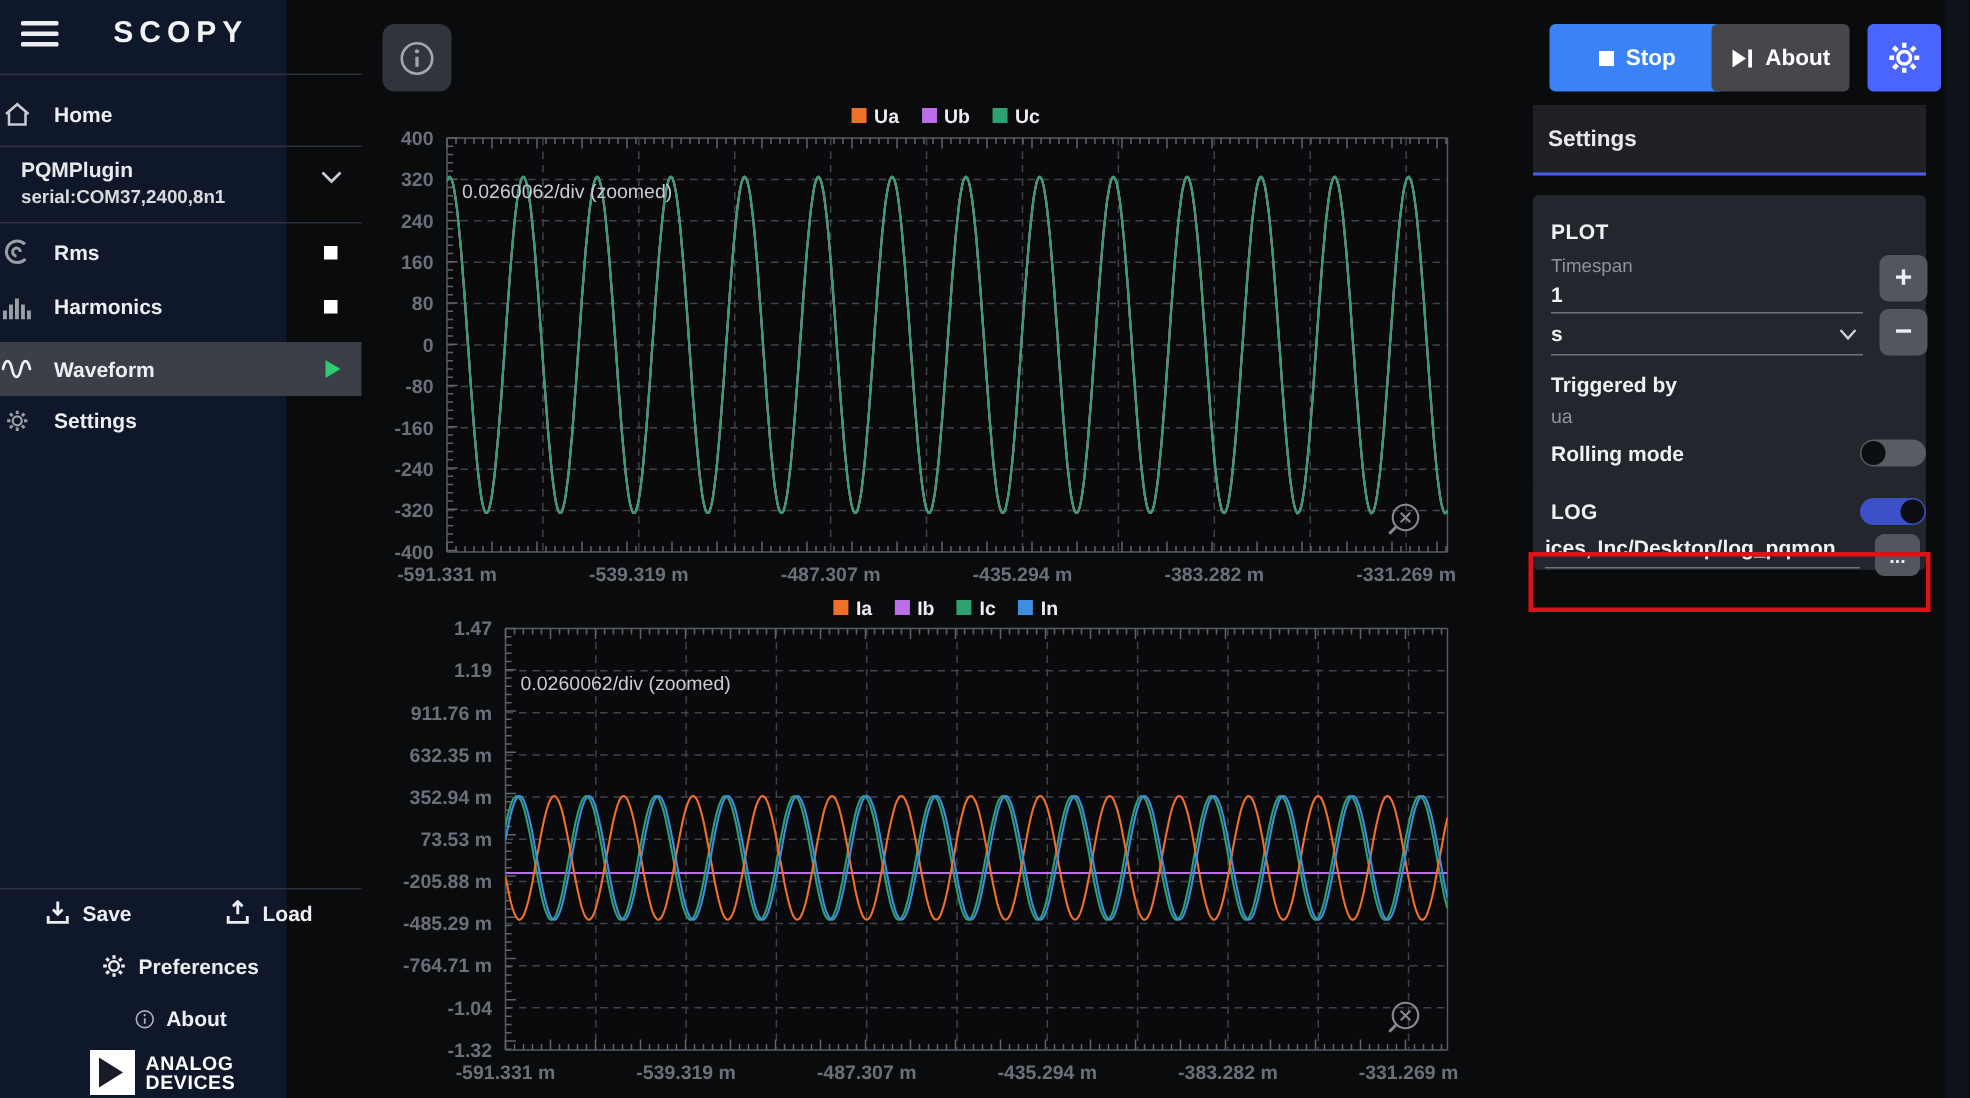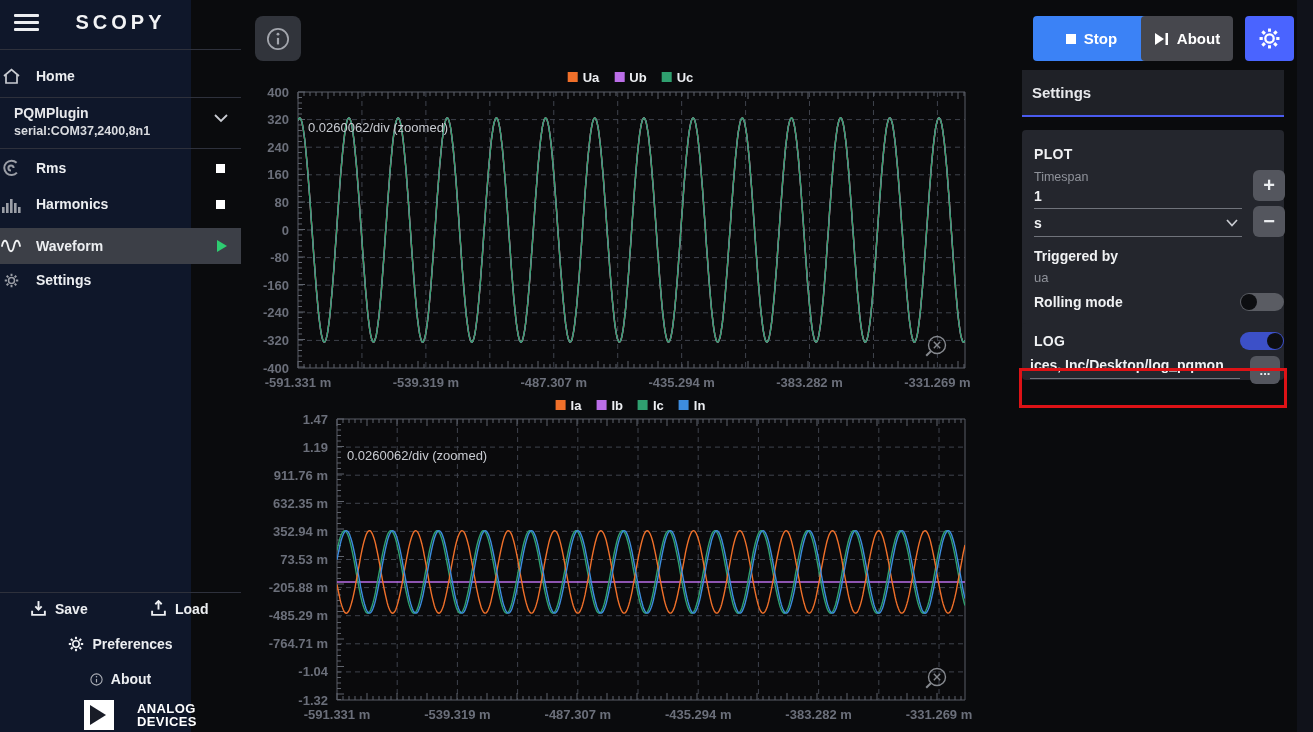--- a/index.html
+++ b/index.html
@@ -190,21 +190,21 @@
 
     <div class="abs" style="left:0;top:671px;width:241px;display:flex;justify-content:center;align-items:center;gap:8px;cursor:pointer;">
       <svg width="13" height="13" viewBox="0 0 22 22" fill="none" stroke="#aeb1b8">
         <circle cx="11" cy="11" r="9.5" stroke-width="1.8"></circle>
           <line x1="11" y1="10" x2="11" y2="16" stroke-width="2"></line>
         <circle cx="11" cy="6.5" r="1.3" fill="#aeb1b8" stroke="none"></circle>
       </svg>
       <span class="sb-label">About</span>
     </div>
 
-    <div class="abs" style="left:84px;top:700px;display:flex;align-items:center;gap:23px;">
+    <div class="abs" style="left:60px;top:700px;display:flex;align-items:center;gap:7px;">
       <div class="adi-box">
           <div class="adi-tri"></div>
         </div>
       <div class="adi-text">
         <div>ANALOG</div>
         <div>DEVICES</div>
       </div>
     </div>
   </div>
 

